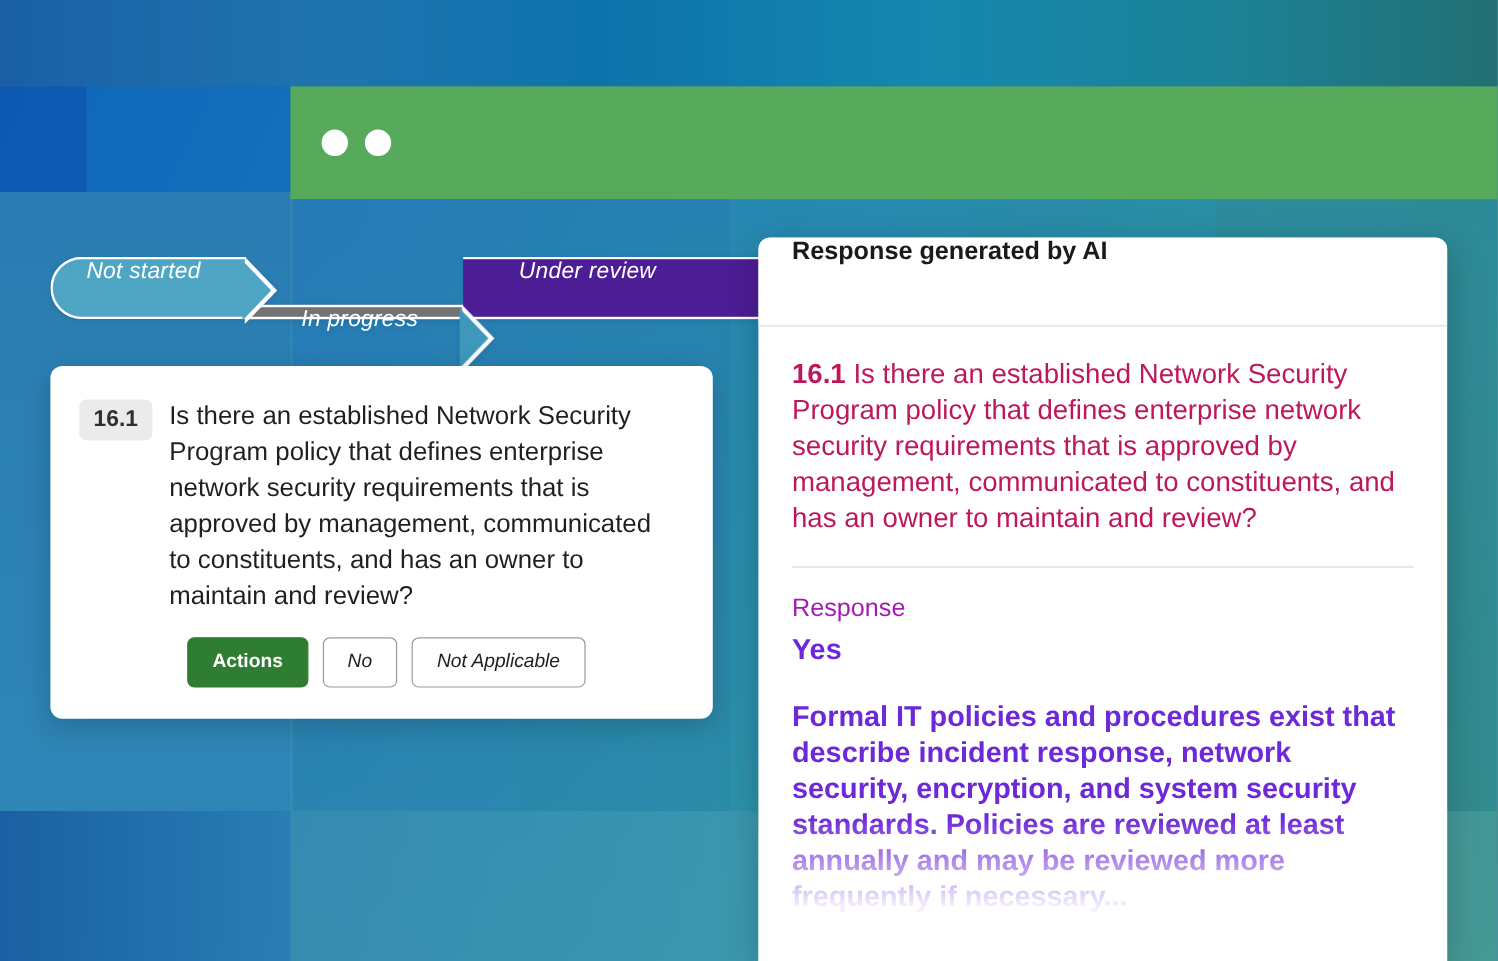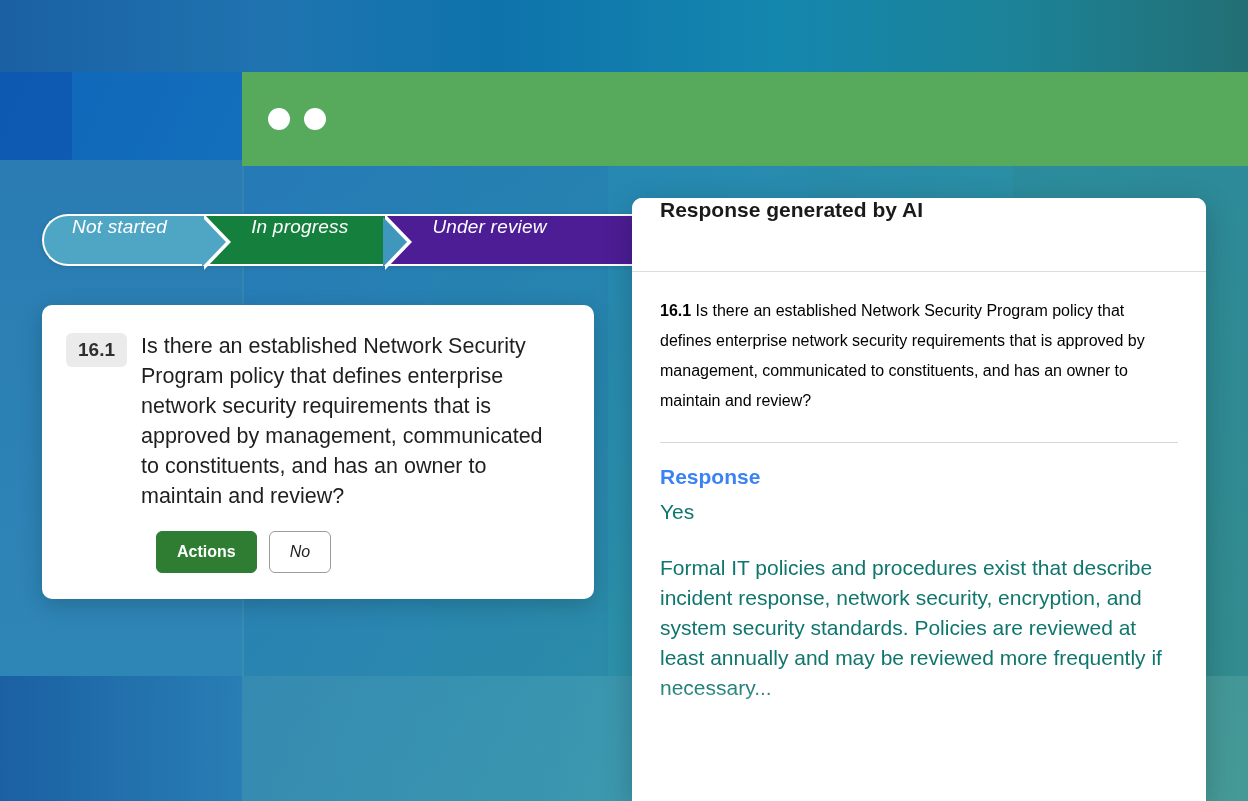--- a/index.html
+++ b/index.html
@@ -133,21 +133,21 @@
   .step-arrow-inner {
     position: absolute;
     right: -21px;
     top: 1px;
     width: 0; height: 0;
     border-top: 25px solid transparent;
     border-bottom: 25px solid transparent;
     border-left: 24px solid #4fa6c4;
     z-index: 3;
   }
-  .step.s2 { background: #15803d; padding-left: 46px; }
+  .step.s2 { background: #737373; padding-left: 46px; margin-top: 40px; }
   .step.s2 .step-arrow-inner { border-left-color: #3f97bb; }
   .step.s3 { background: #4c1d95; padding-left: 46px; padding-right: 88px; }
 
   
   .qcard {
     position: absolute;
     left: 42px;
     top: 305px;
     width: 552px;
     background: #ffffff;
@@ -226,40 +226,41 @@
     font-weight: bold;
     color: #1a1a1a;
   }
   .ai-body {
     padding: 24px 28px 0 28px;
     box-sizing: border-box;
     position: relative;
     height: calc(100% - 74px);
   }
   .ai-question {
-    font-size: 16px;
+    font-size: 23px;
     line-height: 30px;
-    color: #000000;
+    color: #be185d;
   }
   .ai-question b { font-weight: bold; }
   .ai-divider {
     height: 1px;
     background: #d8d8d8;
     margin: 26px 0 22px 0;
   }
   .ai-section-title {
     font-size: 21px;
+    font-weight: normal;
+    color: #a21caf;
+    margin-bottom: 8px;
+  }
+  .ai-section-text {
+    font-size: 24px;
+    line-height: 30px;
+    color: #6d28d9;
     font-weight: bold;
-    color: #3b82f6;
-    margin-bottom: 8px;
-  }
-  .ai-section-text {
-    font-size: 21px;
-    line-height: 30px;
-    color: #0f766e;
   }
   .ai-gap { height: 26px; }
   .ai-fade {
     position: absolute;
     left: 0; right: 0; bottom: 0;
     height: 120px;
     background: linear-gradient(180deg, rgba(255,255,255,0) 0%, rgba(255,255,255,.92) 62%, rgba(255,255,255,1) 100%);
     pointer-events: none;
   }
 </style>
@@ -306,20 +307,21 @@
   </div>
 
   <div class="qcard">
     <div class="qrow">
       <div class="qbadge">16.1</div>
       <div class="qtext">Is there an established Network Security Program policy that defines enterprise network security requirements that is approved by management, communicated to constituents, and has an owner to maintain and review?</div>
     </div>
     <div class="qbuttons">
       <button class="btn btn-primary">Actions</button>
       <button class="btn btn-outline">No</button>
+      <button class="btn btn-outline">Not Applicable</button>
     </div>
   </div>
 
   <div class="ai-panel">
     <div class="ai-header">
       <div class="ai-header-title">Response generated by AI</div>
     </div>
     <div class="ai-body">
       <div class="ai-question">
         <b>16.1</b>

